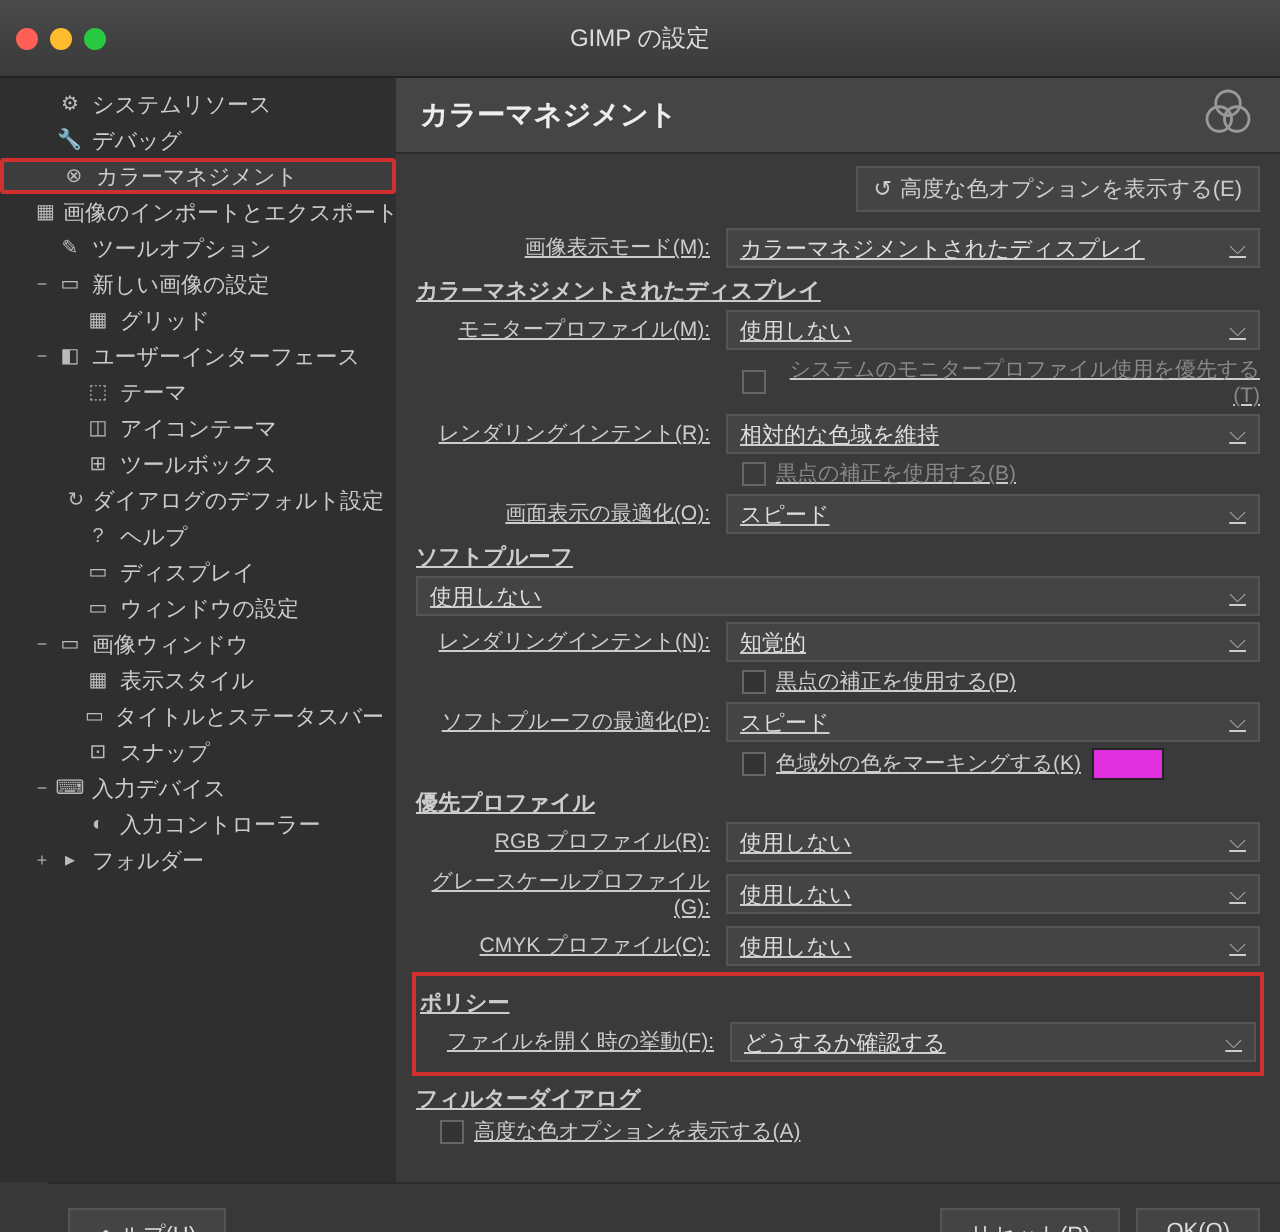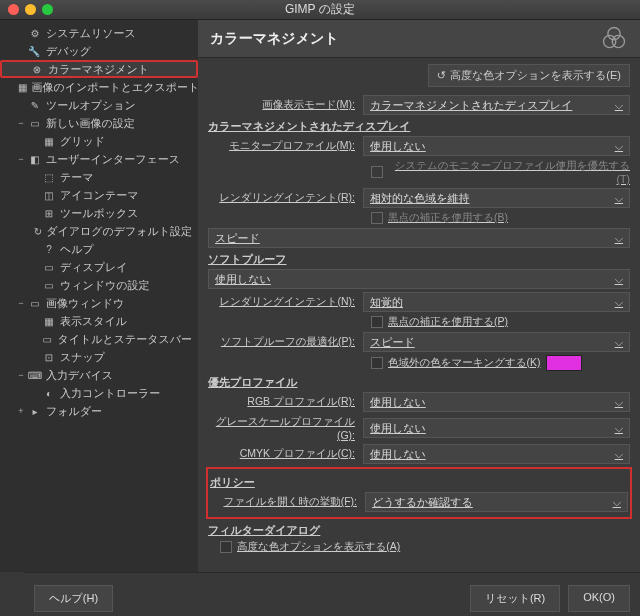--- a/index.html
+++ b/index.html
@@ -1,17 +1,17 @@
 <!DOCTYPE html>
 <html><head>
 <meta charset="utf-8">
 <style>
 * { margin: 0; padding: 0; box-sizing: border-box; font-family: sans-serif; }
 body { background: #383838; color: #ccc; font-size: 11px; width: 640px; height: 616px; overflow: hidden; position: relative; }
-.titlebar { height: 20px; background: linear-gradient(#4a4a4a,#3a3a3a); display: flex; align-items: center; padding: 0 8px; position: relative; border-bottom: 1px solid #222; }
+.titlebar { height: 39px; background: linear-gradient(#4a4a4a,#3a3a3a); display: flex; align-items: center; padding: 0 8px; position: relative; border-bottom: 1px solid #222; }
 .traffic { display: flex; gap: 6px; }
 .dot { width: 11px; height: 11px; border-radius: 50%; }
 .dot.r { background: #ff5f57; } .dot.y { background: #febc2e; } .dot.g { background: #28c840; }
 .title { position: absolute; left: 0; right: 0; text-align: center; color: #ddd; font-size: 12px; }
 .body { display: flex; height: 552px; }
 .sidebar { width: 198px; background: #2f2f2f; padding: 4px 0; overflow-y: auto; }
 .tree-item { display: flex; align-items: center; padding: 2px 6px; height: 18px; cursor: pointer; }
 .tree-item.selected { background: #3d3d3d; }
 .exp { width: 10px; text-align: center; color: #aaa; font-size: 9px; margin-right: 2px; }
 .ticon { width: 14px; height: 14px; margin-right: 4px; display: flex; align-items: center; justify-content: center; font-size: 10px; color: #bbb; }
@@ -215,20 +215,21 @@
             <div class="sel">
               <span>相対的な色域を維持</span>
             </div>
           </div>
         </div>
       <div class="chk-row">
           <div class="chk disabled"></div>
           <span>黒点の補正を使用する(B)</span>
         </div>
       <div class="row">
+          <div class="lbl">画面表示の最適化(O):</div>
           <div class="val">
             <div class="sel">
               <span>スピード</span>
             </div>
           </div>
         </div>
 
       <div class="grp">ソフトプルーフ</div>
       <div class="row">
           <div class="val">

